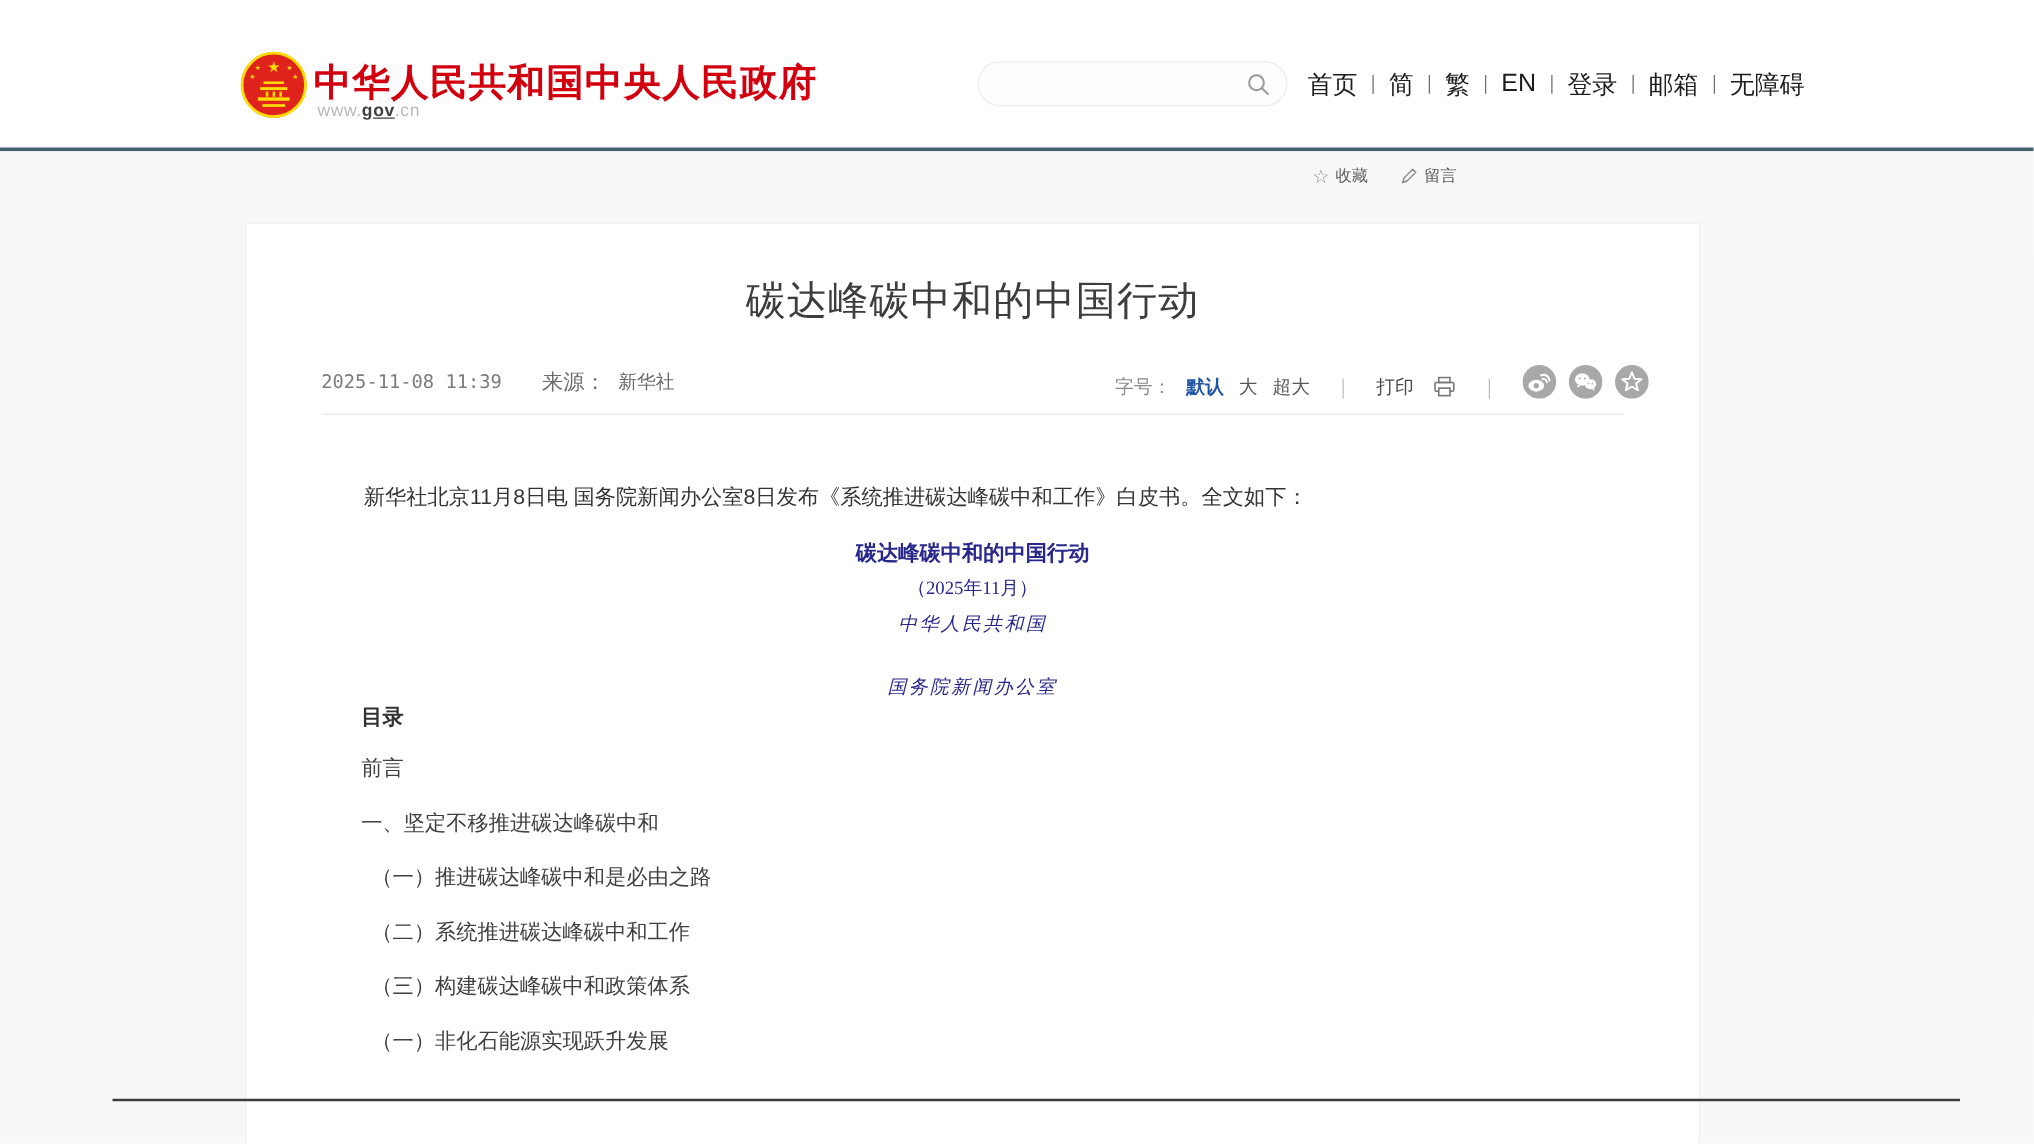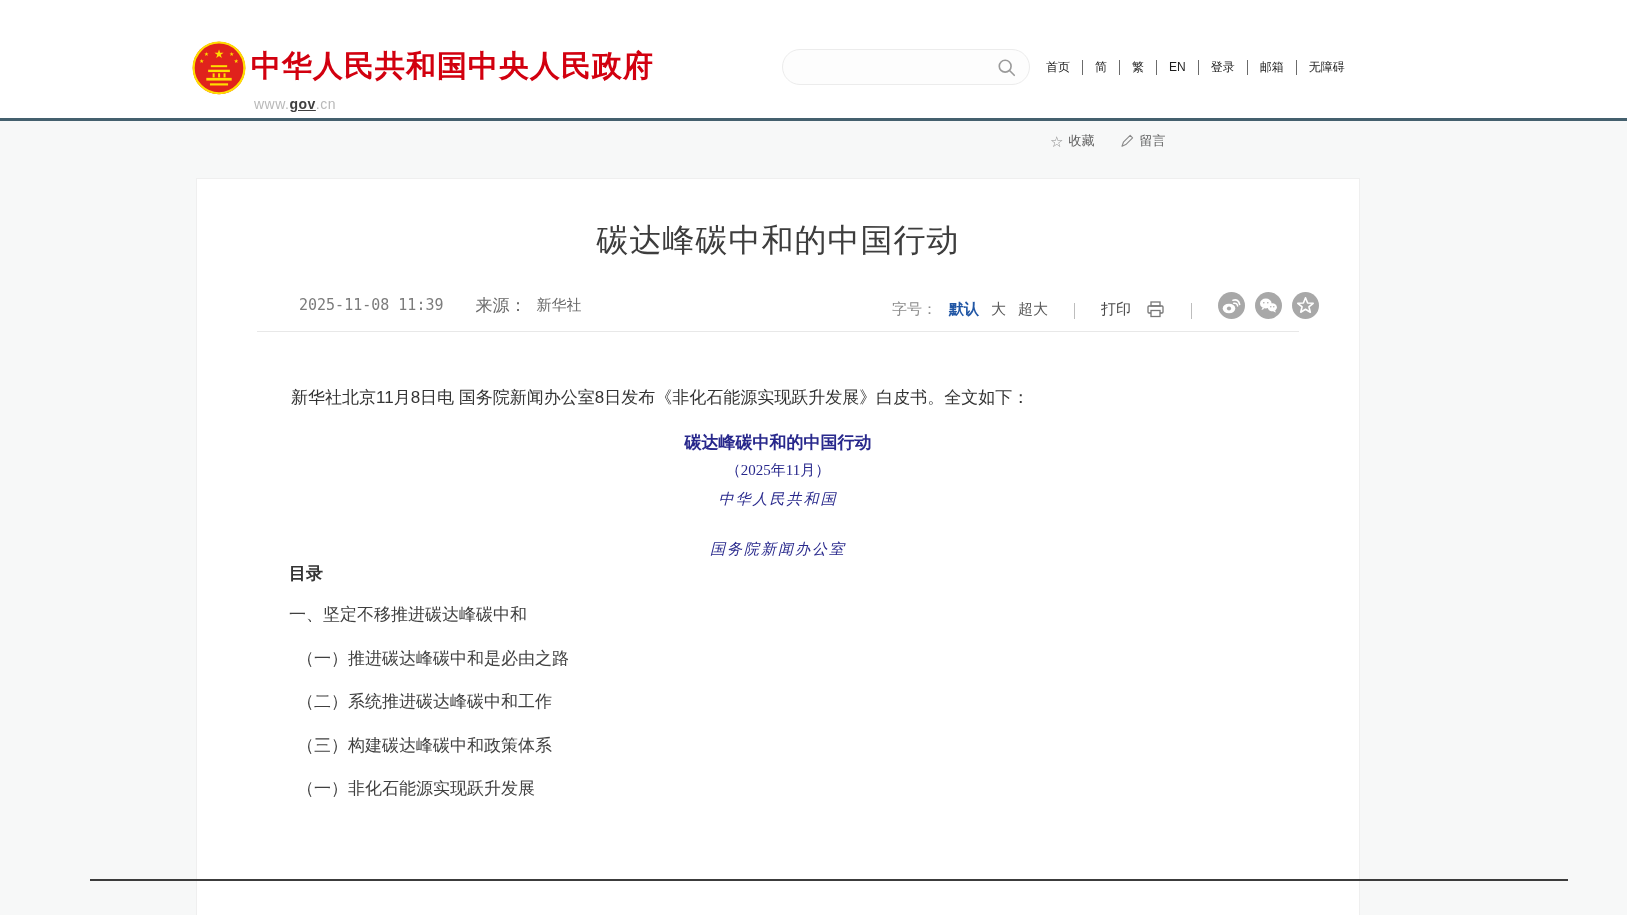--- a/index.html
+++ b/index.html
@@ -12,39 +12,39 @@
   }
 
   
   .header { position:absolute; top:0; left:0; width:1627px; height:118px; background:#fff; }
   .logo { position:absolute; left:190px; top:36px; width:58px; height:62px; }
   .site-title {
     position:absolute; left:251px; top:46px;
     font-size:30px; font-weight:bold; color:#d2000f; letter-spacing:1px;
     white-space:nowrap;
   }
-  .site-url { position:absolute; left:254px; top:80px; font-size:14px; color:#b9b9b9; letter-spacing:.5px;margin-top:16px; }
+  .site-url { position:absolute; left:254px; top:80px; font-size:14px; color:#b9b9b9; letter-spacing:.5px; }
   .site-url .gov { color:#3f3f3f; font-weight:bold; text-decoration:underline; }
 
   .search-box {
     position:absolute; left:782px; top:49px; width:248px; height:36px;
     border:1px solid #ececec; border-radius:18px; background:#fdfdfd;
   }
   .search-box input {
     position:absolute; left:16px; top:0; width:190px; height:34px;
     border:none; outline:none; background:transparent; font-size:14px; color:#333;
   }
   .search-box .mag { position:absolute; right:12px; top:8px; width:20px; height:20px; cursor:pointer; }
 
   .top-nav {
     position:absolute; left:1046px; top:55px; height:24px;
     display:flex; align-items:center; white-space:nowrap;
   }
   .top-nav a {
-    font-size:12px; color:#1d1d1d; text-decoration:none; cursor:pointer;
+    font-size:20px; color:#1d1d1d; text-decoration:none; cursor:pointer;
     padding:0 12px;
   }
   .top-nav a:first-child { padding-left:0; }
   .nav-sep { width:1px; height:15px; background:#6b6b6b; }
 
   .teal-rule { position:absolute; top:118px; left:0; width:1627px; height:3px; background:#44606e; }
 
   
   .page-bg { position:absolute; top:121px; left:0; width:1627px; height:794px; background:#f7f8f8; }
 
@@ -58,21 +58,21 @@
     position:absolute; left:196px; top:178px; width:1164px; height:737px;
     background:#ffffff; border:1px solid #efefef; border-bottom:none;
   }
   .article-title {
     position:absolute; top:40px; left:0; width:100%;
     text-align:center; font-size:32px; font-weight:500; color:#3d3d3d; letter-spacing:1px;
   }
 
   .meta-row {
     position:absolute; top:112px; left:60px; right:40px; height:28px;
-    display:flex; align-items:center;margin-left:42px;
+    display:flex; align-items:center;
   }
   .meta-left { display:flex; align-items:center; gap:10px; }
   .pub-time { font-family:"DejaVu Sans Mono","Liberation Mono",monospace; font-size:15px; color:#7c7c7c; }
   .source-label { margin-left:22px; font-size:17px; color:#6a6a6a; }
   .source-name { font-size:15px; color:#6a6a6a; }
   .meta-right { margin-left:auto; display:flex; align-items:flex-end; gap:12px; }
   .fs-label { font-size:15px; color:#8a8a8a; }
   .fs-opt { font-size:15px; color:#5a5a5a; cursor:pointer; }
   .fs-opt.active { color:#2257a5; font-weight:bold; }
   .meta-sep { width:1px; height:16px; background:#bdbdbd; margin:0 14px; }
@@ -217,30 +217,31 @@
         <svg class="share-btn" viewBox="0 0 27 27">
           <circle cx="13.5" cy="13.5" r="13.5" fill="#a8a8a8"></circle>
           <path d="M13.5 5.8 L15.6 11 L21.2 11.3 L16.9 14.8 L18.3 20.2 L13.5 17.2 L8.7 20.2 L10.1 14.8 L5.8 11.3 L11.4 11 Z" fill="none" stroke="#fff" stroke-width="1.6" stroke-linejoin="round"></path>
         </svg>
       </div>
     </div>
   </div>
 
   <div class="meta-divider"></div>
 
-  <p class="lead-para">新华社北京11月8日电 国务院新闻办公室8日发布《非化石能源实现跃升发展》白皮书。全文如下：</p>
+  <p class="lead-para">新华社北京11月8日电 国务院新闻办公室8日发布《系统推进碳达峰碳中和工作》白皮书。全文如下：</p>
 
   <div class="doc-head doc-title" style="position:absolute;">碳达峰碳中和的中国行动</div>
   <div class="doc-head doc-date" style="position:absolute;">（2025年11月）</div>
   <div class="doc-head doc-issuer doc-issuer1" style="position:absolute;">中华人民共和国</div>
   <div class="doc-head doc-issuer doc-issuer2" style="position:absolute;">国务院新闻办公室</div>
 
   <div class="toc-heading">目录</div>
 
   <div class="toc">
+    <div class="toc-item">前言</div>
     <div class="toc-item">一、坚定不移推进碳达峰碳中和</div>
     <div class="toc-item lvl2">（一）推进碳达峰碳中和是必由之路</div>
     <div class="toc-item lvl2">（二）系统推进碳达峰碳中和工作</div>
     <div class="toc-item lvl2">（三）构建碳达峰碳中和政策体系</div>
     <div class="toc-item lvl2">（一）非化石能源实现跃升发展</div>
   </div>
 
 </div>
 
 <div class="bottom-line"></div>

